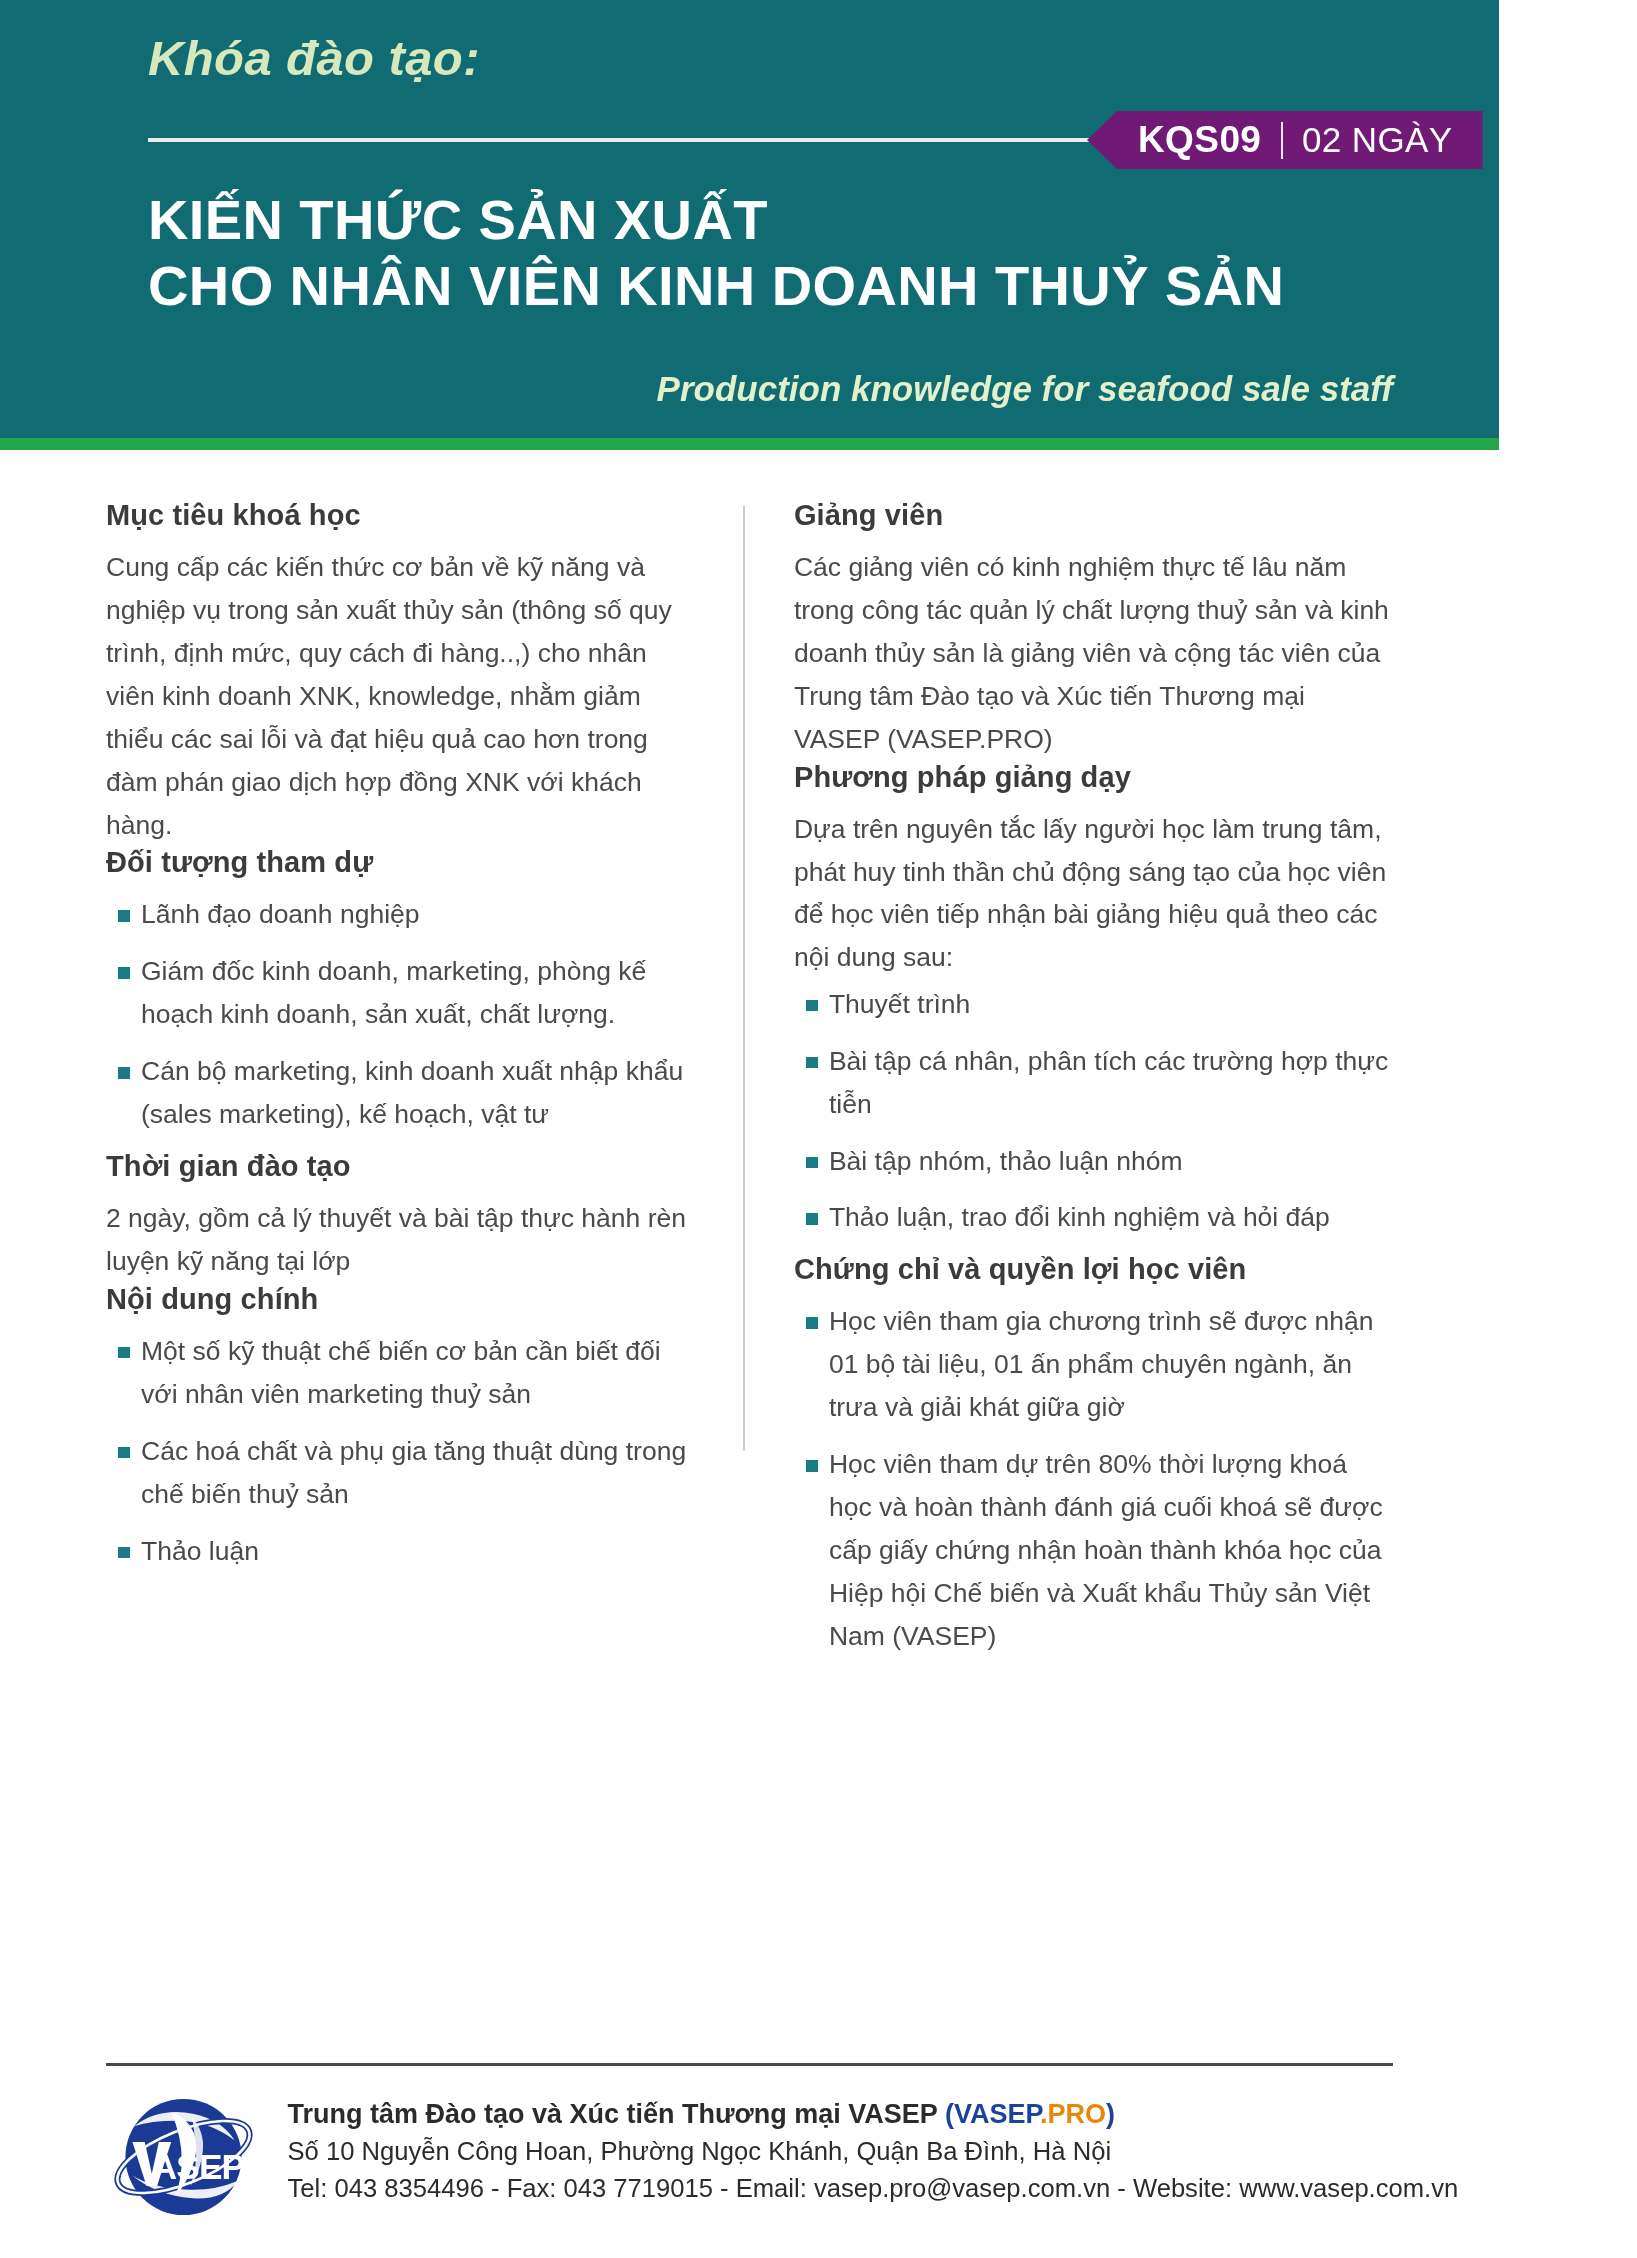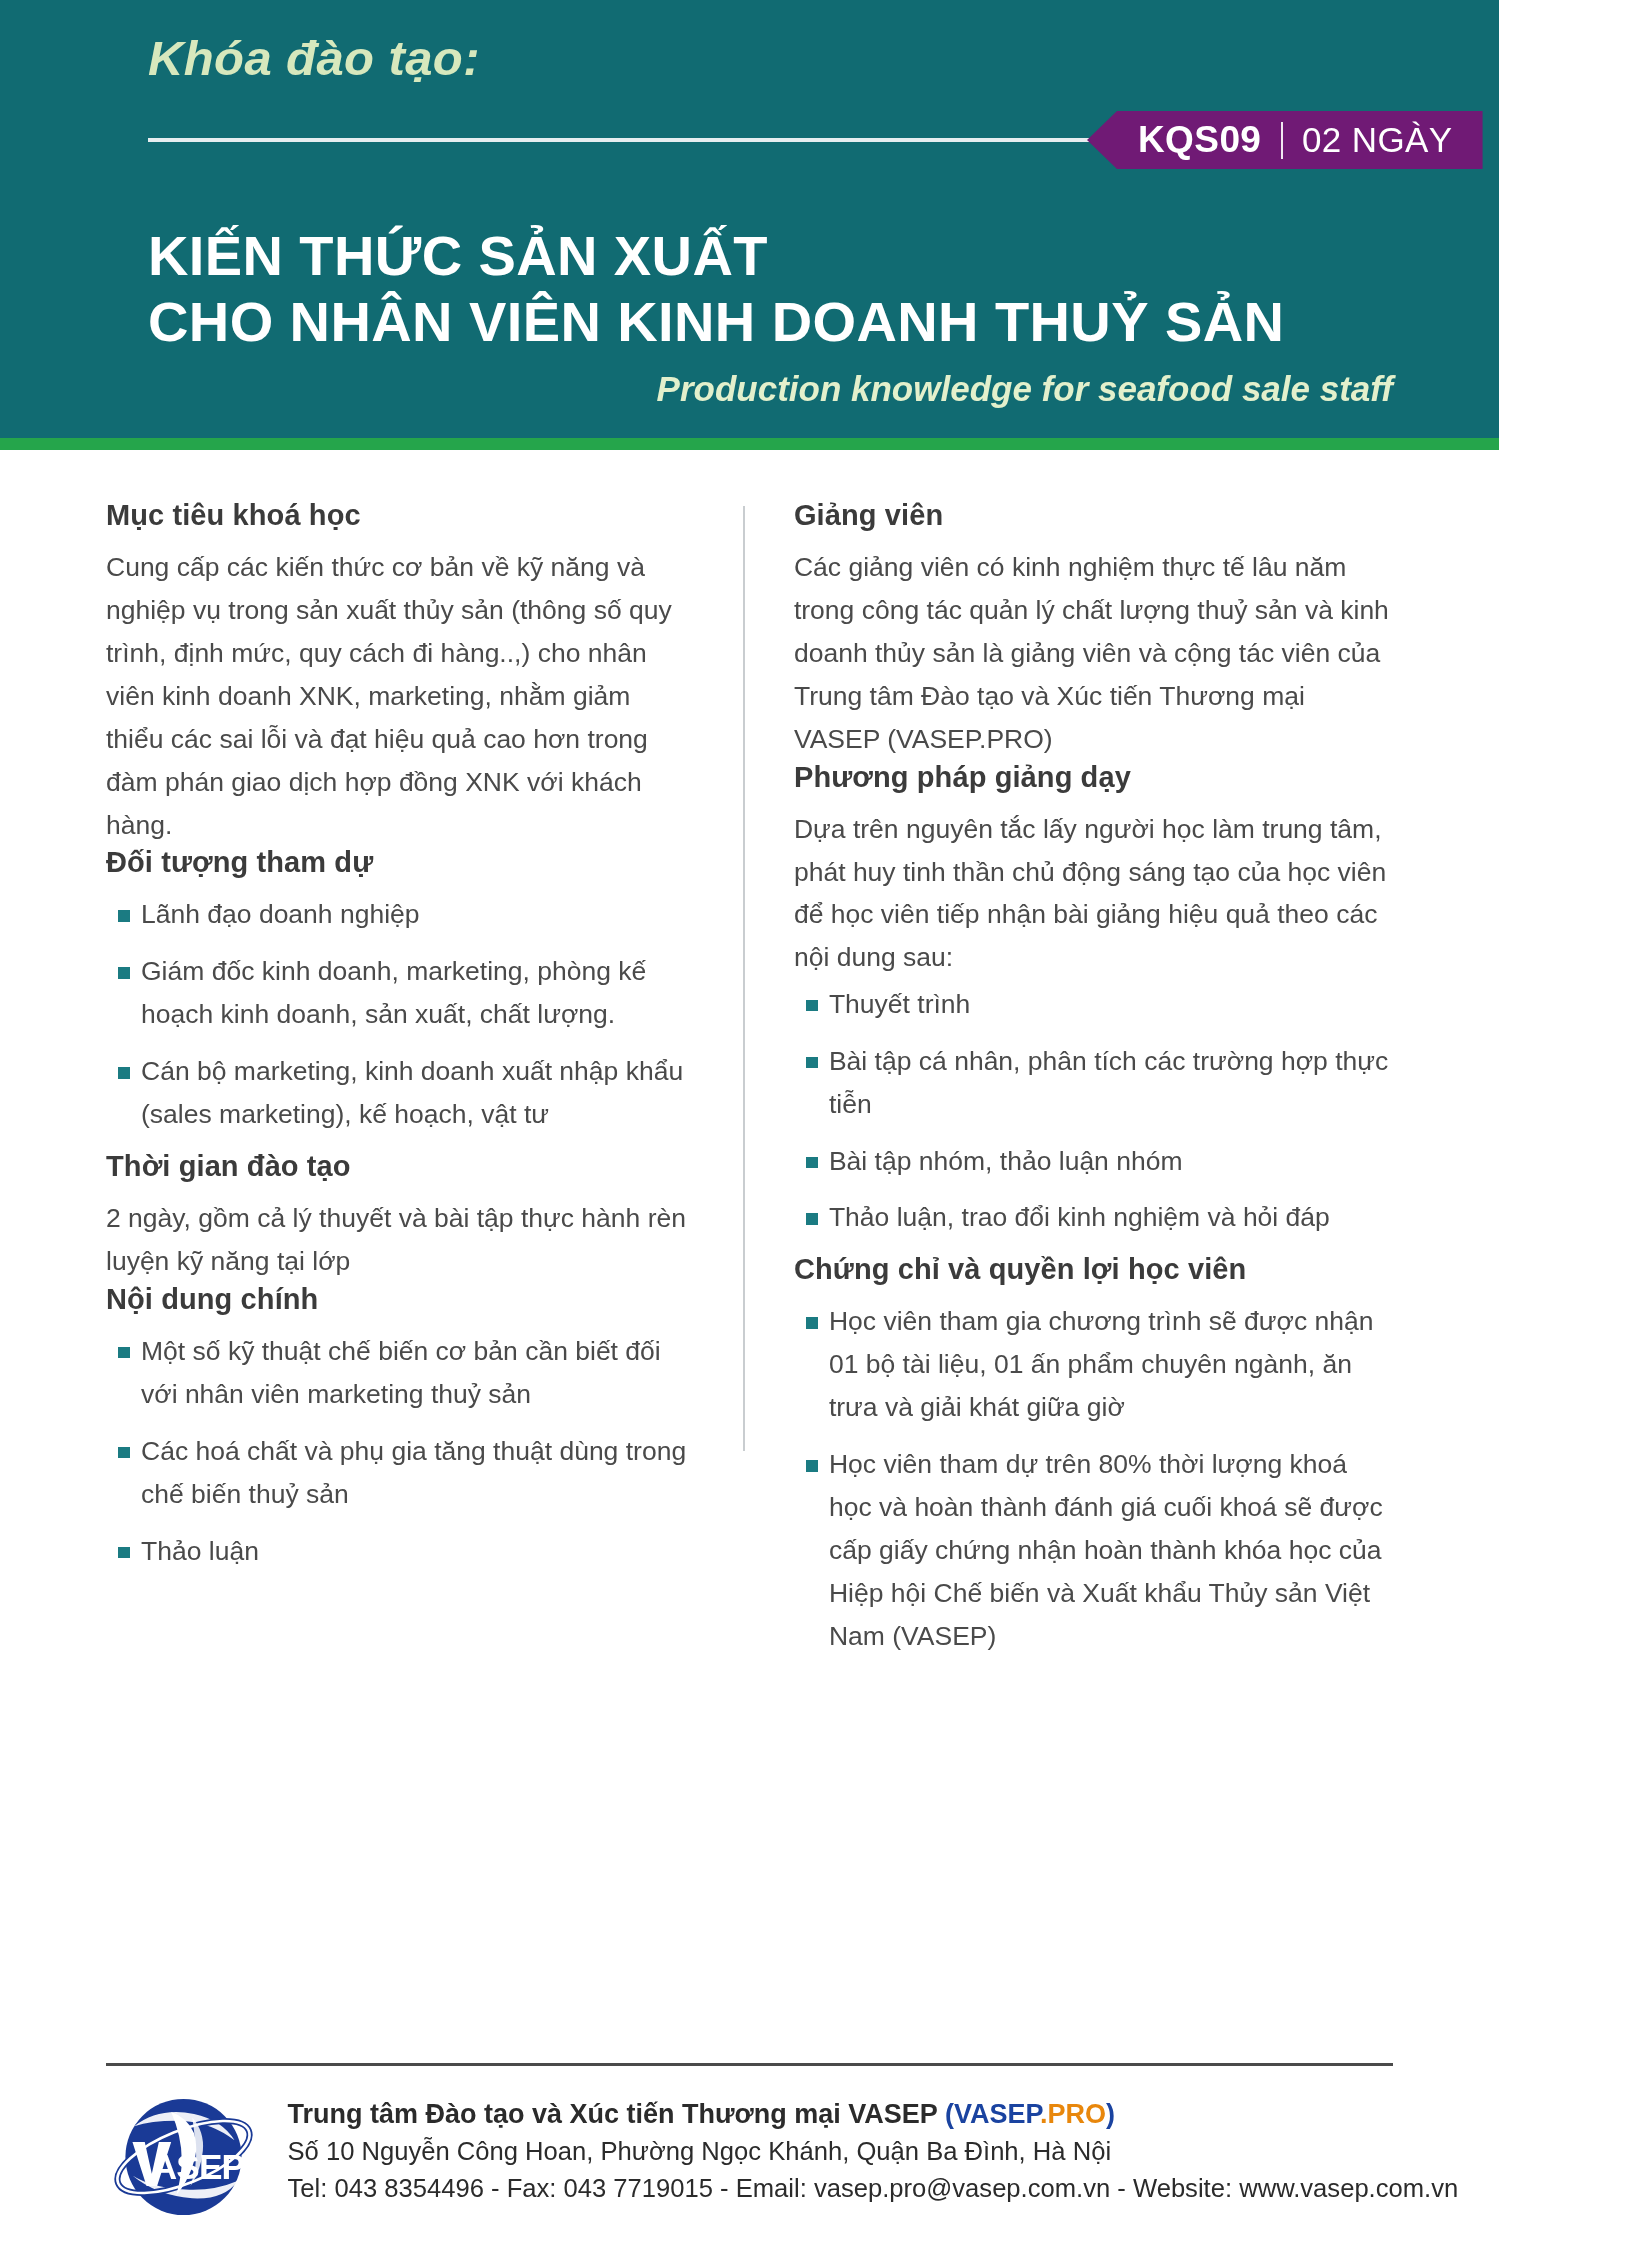--- a/index.html
+++ b/index.html
@@ -89,21 +89,20 @@
     font-size: 35px;
     font-weight: 400;
     letter-spacing: 0.4px;
   }
 
   .title-block {
     position: absolute;
     left: 148px;
     top: 187px;
     width: 1412px;
-    margin-top: 36px;
   }
   .title-line {
     font-size: 56px;
     font-weight: 800;
     color: #ffffff;
     letter-spacing: 0.4px;
     line-height: 1.18;
     white-space: nowrap;
   }
 
@@ -245,21 +244,21 @@
 
     <div class="subtitle">Production knowledge for seafood sale staff</div>
     <div class="header-green-strip"></div>
   </div>
 
   <div class="content">
 
     <div class="col col-left">
 
       <h2 class="sec">Mục tiêu khoá học</h2>
-      <p class="body">Cung cấp các kiến thức cơ bản về kỹ năng và nghiệp vụ trong sản xuất thủy sản (thông số quy trình, định mức, quy cách đi hàng..,) cho nhân viên kinh doanh XNK, marketing, nhằm giảm thiểu các sai lỗi và đạt hiệu quả cao hơn trong đàm phán giao dịch hợp đồng XNK với khách hàng.</p>
+      <p class="body">Cung cấp các kiến thức cơ bản về kỹ năng và nghiệp vụ trong sản xuất thủy sản (thông số quy trình, định mức, quy cách đi hàng..,) cho nhân viên kinh doanh XNK, knowledge, nhằm giảm thiểu các sai lỗi và đạt hiệu quả cao hơn trong đàm phán giao dịch hợp đồng XNK với khách hàng.</p>
 
       <h2 class="sec sec-gap">Đối tượng tham dự</h2>
       <ul class="bullets">
         <li>Lãnh đạo doanh nghiệp</li>
         <li>Giám đốc kinh doanh, marketing, phòng kế hoạch kinh doanh, sản xuất, chất lượng.</li>
         <li>Cán bộ marketing, kinh doanh xuất nhập khẩu (sales marketing), kế hoạch, vật tư</li>
       </ul>
 
       <h2 class="sec sec-gap">Thời gian đào tạo</h2>
       <p class="body">2 ngày, gồm cả lý thuyết và bài tập thực hành rèn luyện kỹ năng tại lớp</p>

